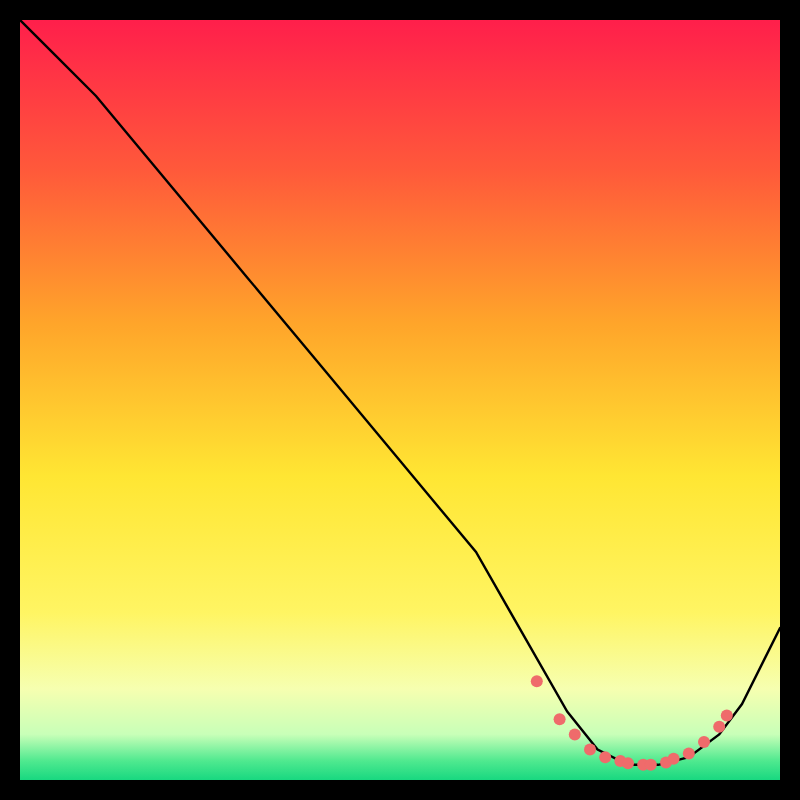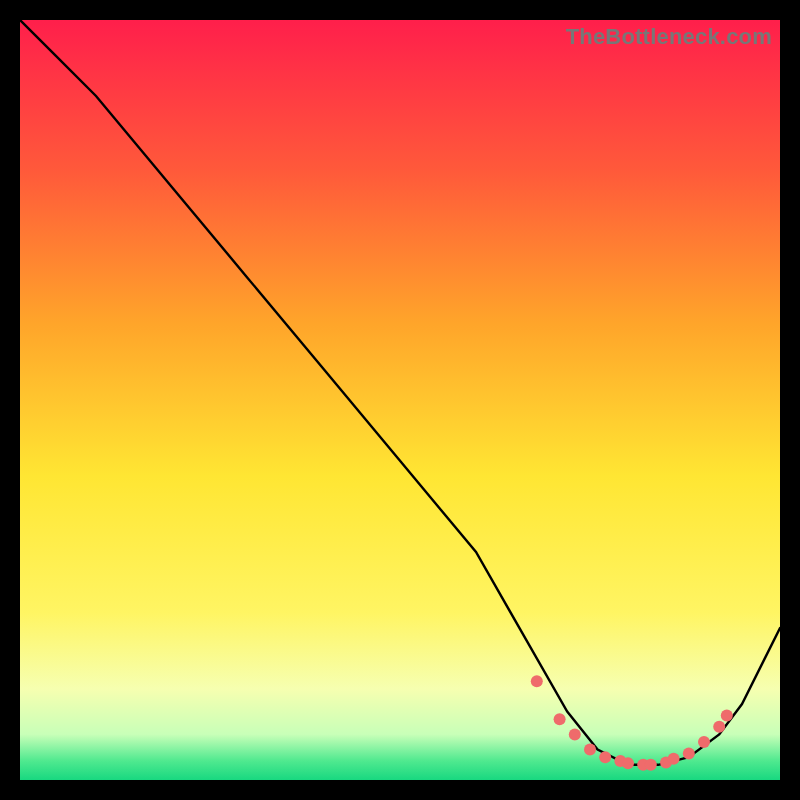--- a/index.html
+++ b/index.html
@@ -30,21 +30,20 @@
     z-index: 10;
   }
   svg {
     display: block;
   }
 </style>
 </head>
 <body>
 
 <div class="frame">
-  <div class="watermark">TheBottleneck.com</div>
 
   <svg id="chart-svg" width="760" height="760" viewBox="0 0 760 760">
 
   <defs>
         <linearGradient id="bg-grad" x1="0" y1="0" x2="0" y2="1">
           <stop offset="0%" stop-color="#ff1f4b"></stop>
           <stop offset="20%" stop-color="#ff5a3a"></stop>
           <stop offset="40%" stop-color="#ffa52a"></stop>
           <stop offset="60%" stop-color="#ffe633"></stop>
           <stop offset="78%" stop-color="#fff563"></stop>

